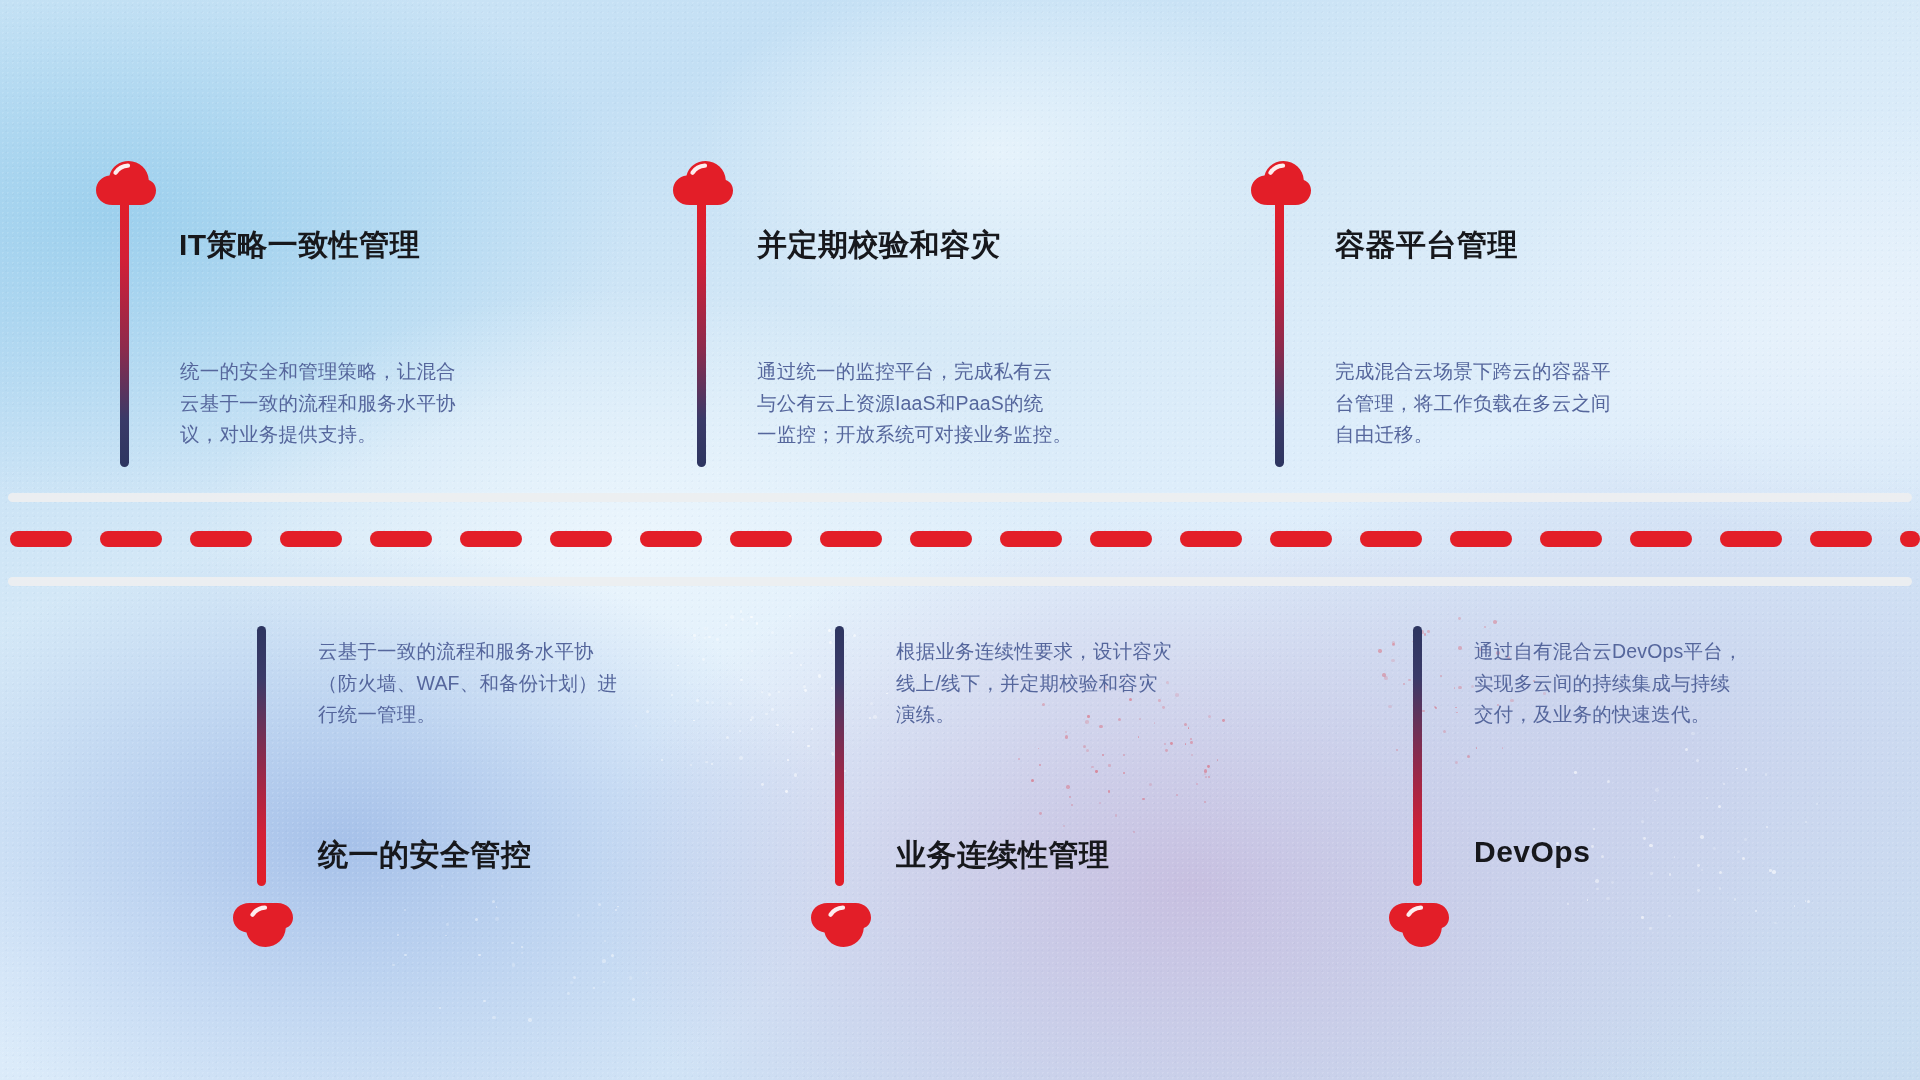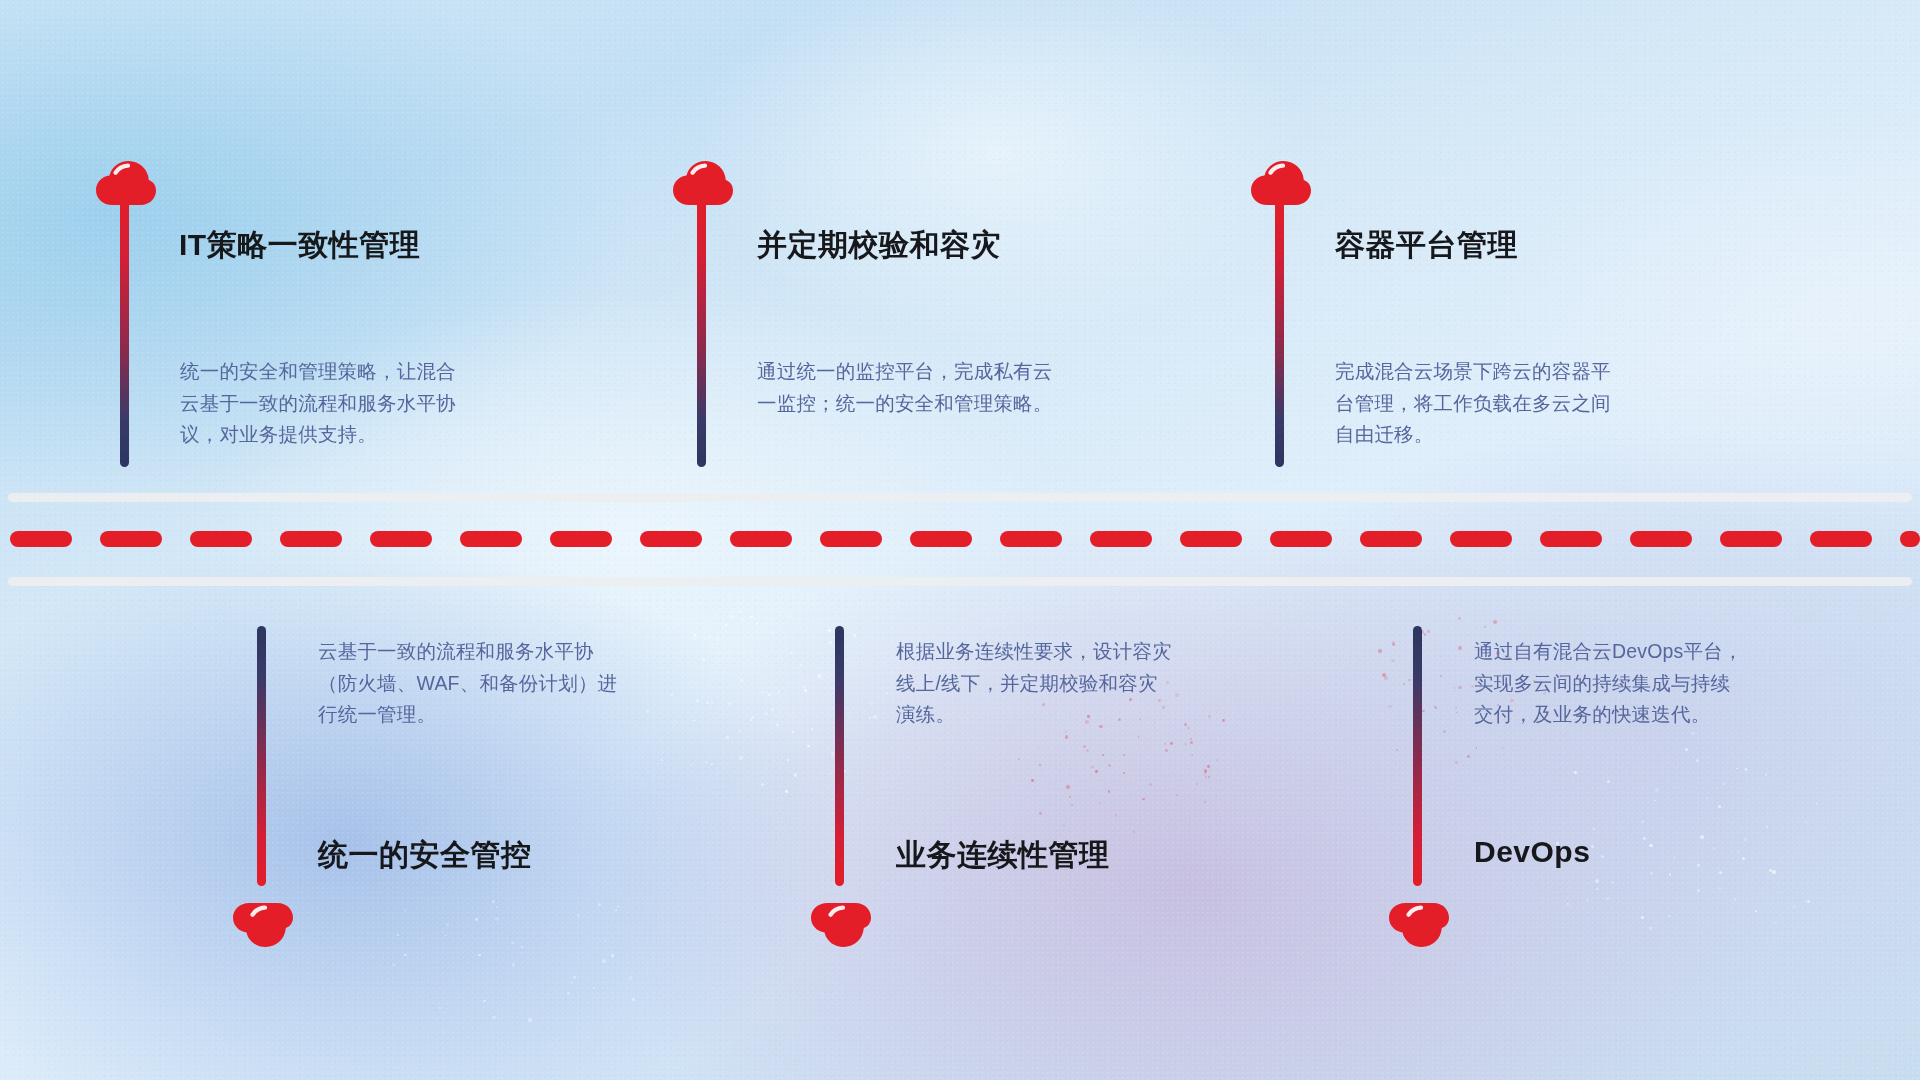--- a/index.html
+++ b/index.html
@@ -474,21 +474,22 @@
     <div class="cloud" style="left:672px; top:160px;">
       <svg viewBox="0 0 62 46" xmlns="http://www.w3.org/2000/svg">
         <path d="M17.5 45 C7.8 45 1 38.4 1 30.2 C1 22.6 6.9 16.4 14.5 15.6 C16.6 6.6 24.6 1 33.6 1 C44.4 1 53.2 9.3 53.8 19.9 C58.4 21.6 61 25.6 61 30.5 C61 38.4 54.6 45 45.6 45 Z" fill="#e31e28"></path>
         <path d="M20.6 12.6 C23.3 8.4 27.8 5.8 32.9 5.6" stroke="#ffffff" stroke-width="4.4" stroke-linecap="round" fill="none" opacity="0.92"></path>
       </svg>
     </div>
     <div class="stem stem-top" style="left:697px; top:200px; height:267px;"></div>
     <div class="col-title" style="left:757px; top:225px;">并定期校验和容灾</div>
     <div class="col-desc" style="left:757px; top:356px; width:440px;">
       <p>通过统一的监控平台，完成私有云</p>
-      <p>一监控；统一的安全和管理策略。</p>
+      <p>与公有云上资源IaaS和PaaS的统</p>
+      <p>一监控；开放系统可对接业务监控。</p>
     </div>
   </div>
 
   <div class="col">
     <div class="cloud" style="left:1250px; top:160px;">
       <svg viewBox="0 0 62 46" xmlns="http://www.w3.org/2000/svg">
         <path d="M17.5 45 C7.8 45 1 38.4 1 30.2 C1 22.6 6.9 16.4 14.5 15.6 C16.6 6.6 24.6 1 33.6 1 C44.4 1 53.2 9.3 53.8 19.9 C58.4 21.6 61 25.6 61 30.5 C61 38.4 54.6 45 45.6 45 Z" fill="#e31e28"></path>
         <path d="M20.6 12.6 C23.3 8.4 27.8 5.8 32.9 5.6" stroke="#ffffff" stroke-width="4.4" stroke-linecap="round" fill="none" opacity="0.92"></path>
       </svg>
     </div>

